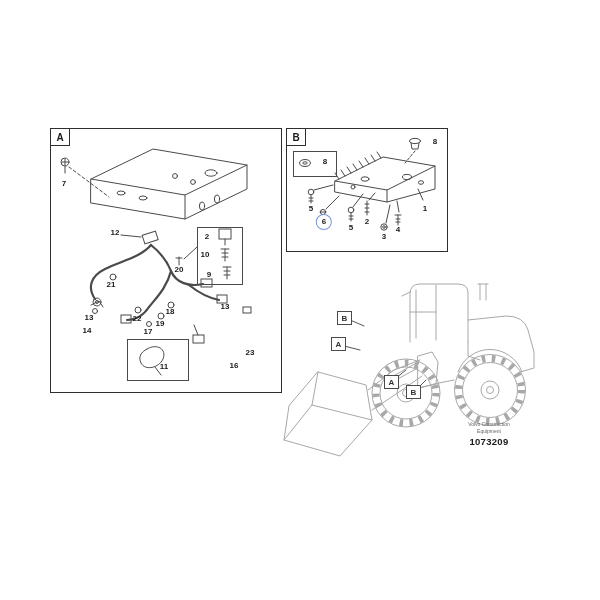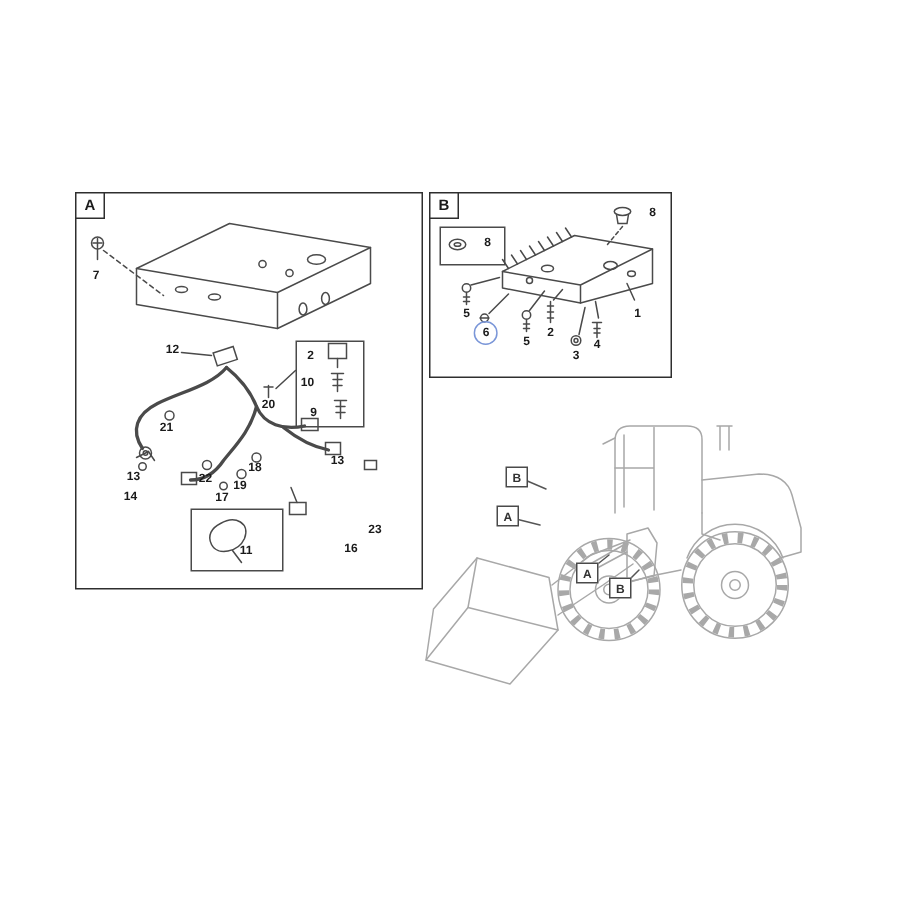--- a/index.html
+++ b/index.html
@@ -194,14 +194,19 @@
       <path d="M128,118 L138,110"></path>
       <path d="M150,128 L158,120"></path>
     </g>
   </svg>
 
   <div class="mlabel" style="left:337px;top:311px;">B</div>
   <div class="mlabel" style="left:331px;top:337px;">A</div>
   <div class="mlabel" style="left:384px;top:375px;">A</div>
   <div class="mlabel" style="left:406px;top:385px;">B</div>
 
+  <div class="caption">
+    <div class="line">Volvo Construction</div>
+    <div class="line">Equipment</div>
+    <div class="num">1073209</div>
+  </div>
 
 </div>
 
 </body></html>

